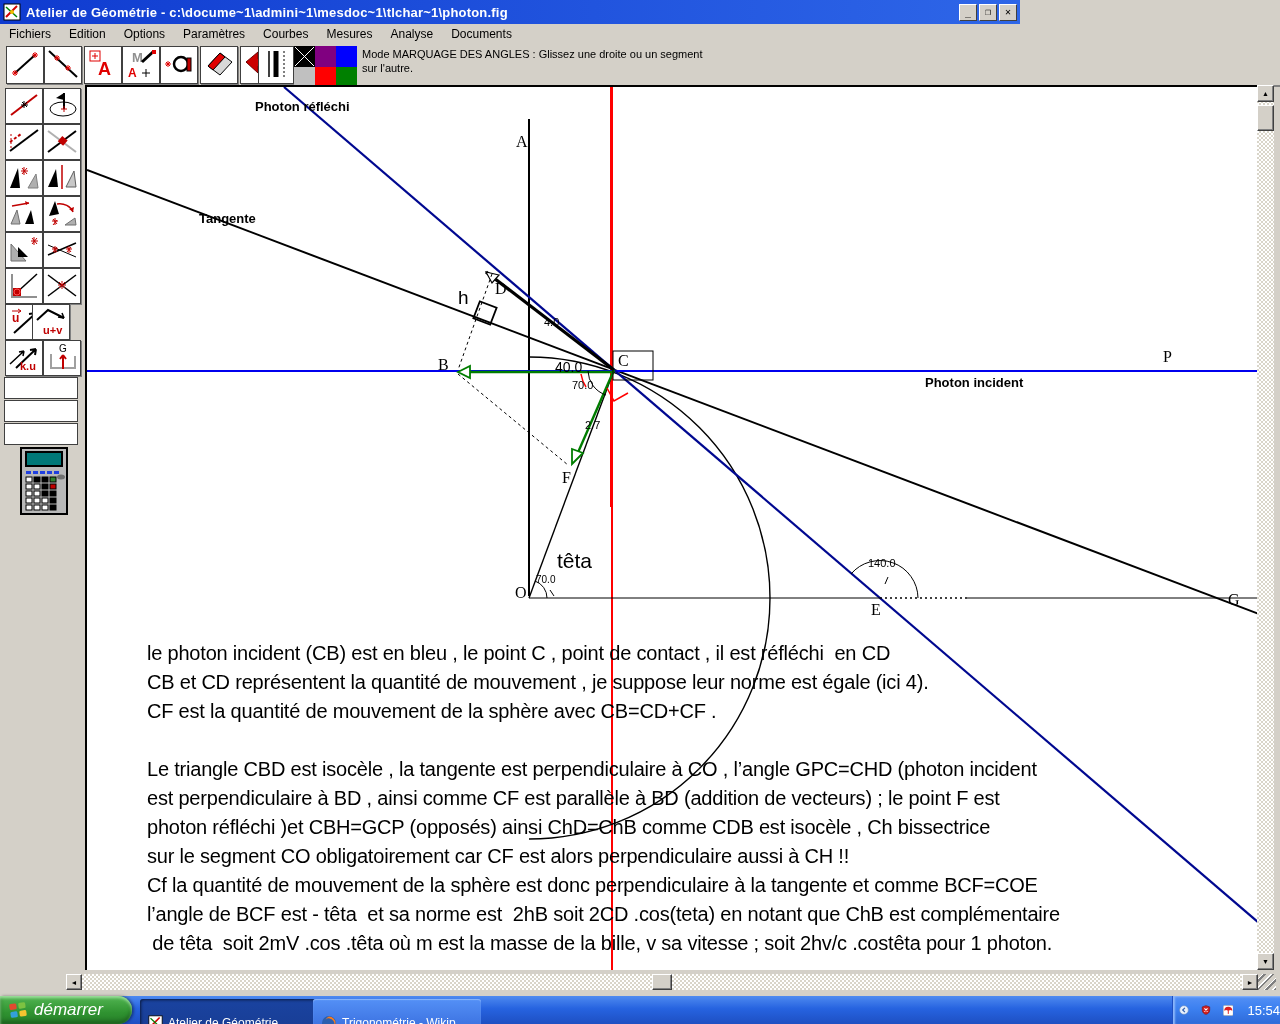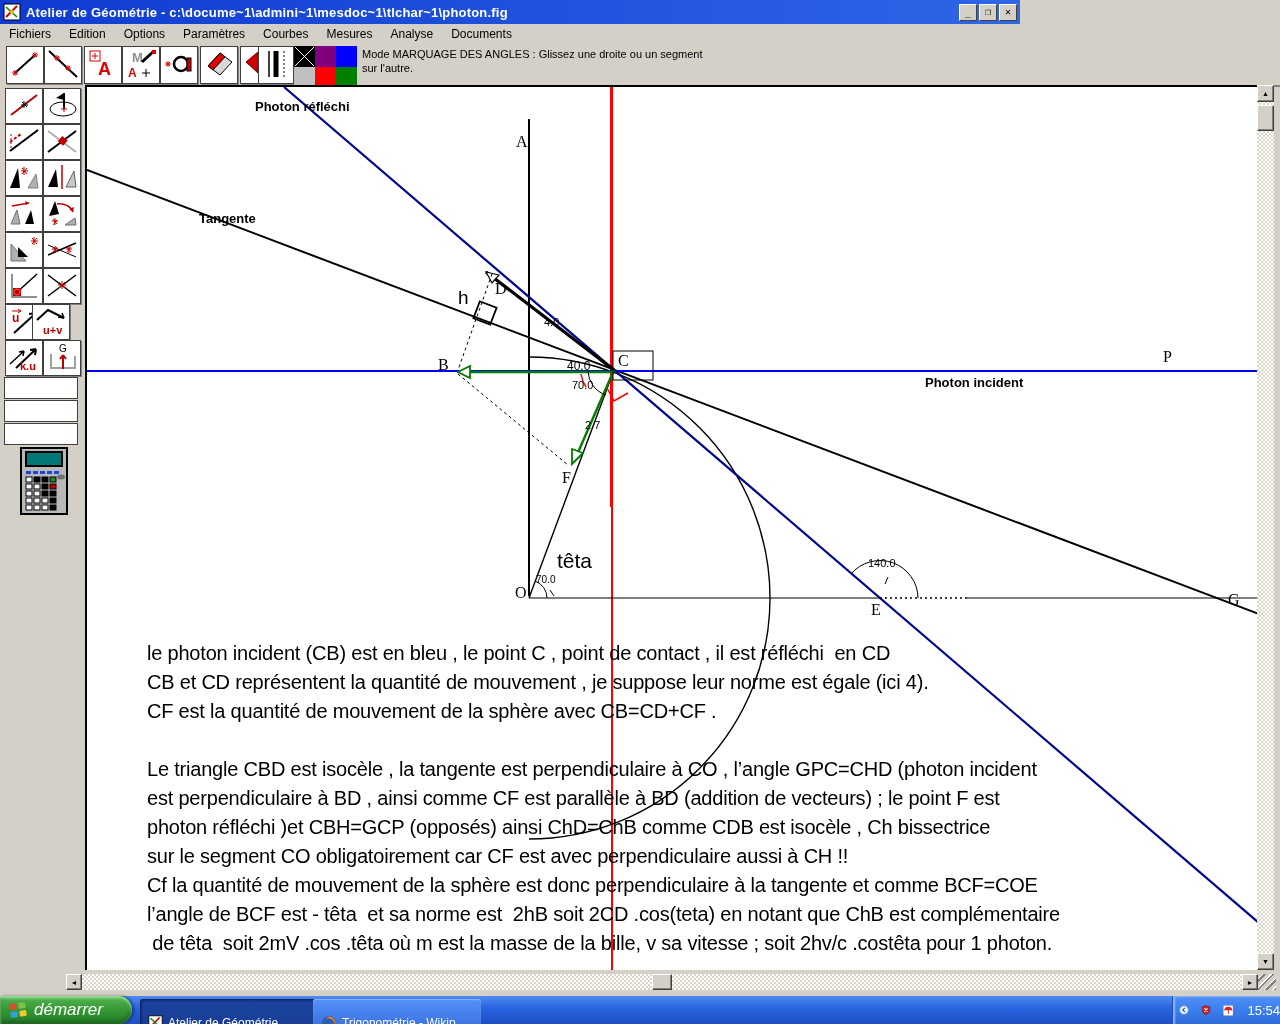--- a/index.html
+++ b/index.html
@@ -378,35 +378,35 @@
     <div class="figlabel ptlabel" style="left:429px;top:46px">A</div>
     <div class="figlabel ptlabel" style="left:351px;top:269px">B</div>
     <div class="figlabel ptlabel" style="left:531px;top:265px">C</div>
     <div class="figlabel ptlabel" style="left:408px;top:193px">D</div>
     <div class="figlabel ptlabel" style="left:784px;top:514px">E</div>
     <div class="figlabel ptlabel" style="left:475px;top:382px">F</div>
     <div class="figlabel ptlabel" style="left:1141px;top:504px">G</div>
     <div class="figlabel ptlabel" style="left:428px;top:497px">O</div>
     <div class="figlabel ptlabel" style="left:1076px;top:261px">P</div>
     <div class="figlabel measure" style="left:457px;top:229px">4.0</div>
-    <div class="figlabel measure" style="left:480px;top:272px;font-size:12px">40.0</div>
+    <div class="figlabel measure" style="left:468px;top:272px;font-size:14px">40.0</div>
     <div class="figlabel measure" style="left:485px;top:292px">70.0</div>
     <div class="figlabel measure" style="left:498px;top:332px">2.7</div>
     <div class="figlabel measure" style="left:449px;top:487px;font-size:10px">70.0</div>
     <div class="figlabel measure" style="left:781px;top:470px">140.0</div>
 
     <div class="notes">
       <div>le photon incident (CB) est en bleu , le point C , point de contact , il est réfléchi  en CD</div>
       <div>CB et CD représentent la quantité de mouvement , je suppose leur norme est égale (ici 4).</div>
       <div>CF est la quantité de mouvement de la sphère avec CB=CD+CF .</div>
       <div></div>
       <div>Le triangle CBD est isocèle , la tangente est perpendiculaire à CO , l’angle GPC=CHD (photon incident</div>
       <div>est perpendiculaire à BD , ainsi comme CF est parallèle à BD (addition de vecteurs) ; le point F est</div>
       <div>photon réfléchi )et CBH=GCP (opposés) ainsi ChD=ChB comme CDB est isocèle , Ch bissectrice</div>
-      <div>sur le segment CO obligatoirement car CF est avec perpendiculaire aussi à CH !!</div>
+      <div>sur le segment CO obligatoirement car CF est alors perpendiculaire aussi à CH !!</div>
       <div>Cf la quantité de mouvement de la sphère est donc perpendiculaire à la tangente et comme BCF=COE</div>
       <div>l’angle de BCF est - têta  et sa norme est  2hB soit 2CD .cos(teta) en notant que ChB est complémentaire</div>
       <div> de têta  soit 2mV .cos .têta où m est la masse de la bille, v sa vitesse ; soit 2hv/c .costêta pour 1 photon.</div>
     </div>
   </div>
 
   <div class="abs vscroll checker">
     <div class="scrollbtn abs" style="left:0;top:0;width:15px;height:15px">▲</div>
     <div class="thumb abs" style="left:0;top:20px;width:15px;height:24px"></div>
     <div class="scrollbtn abs" style="left:0;top:868px;width:15px;height:15px">▼</div>

